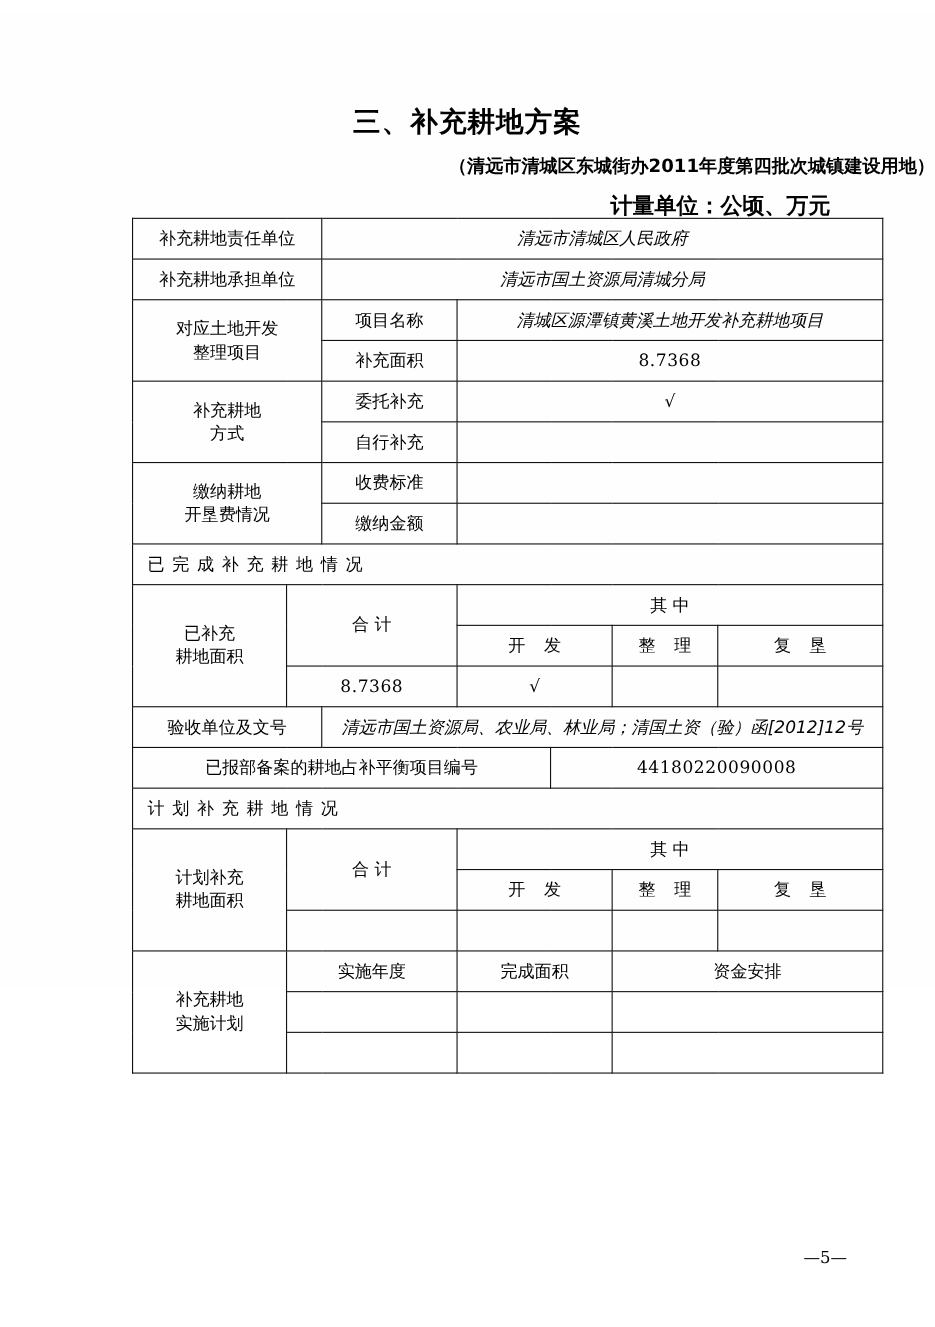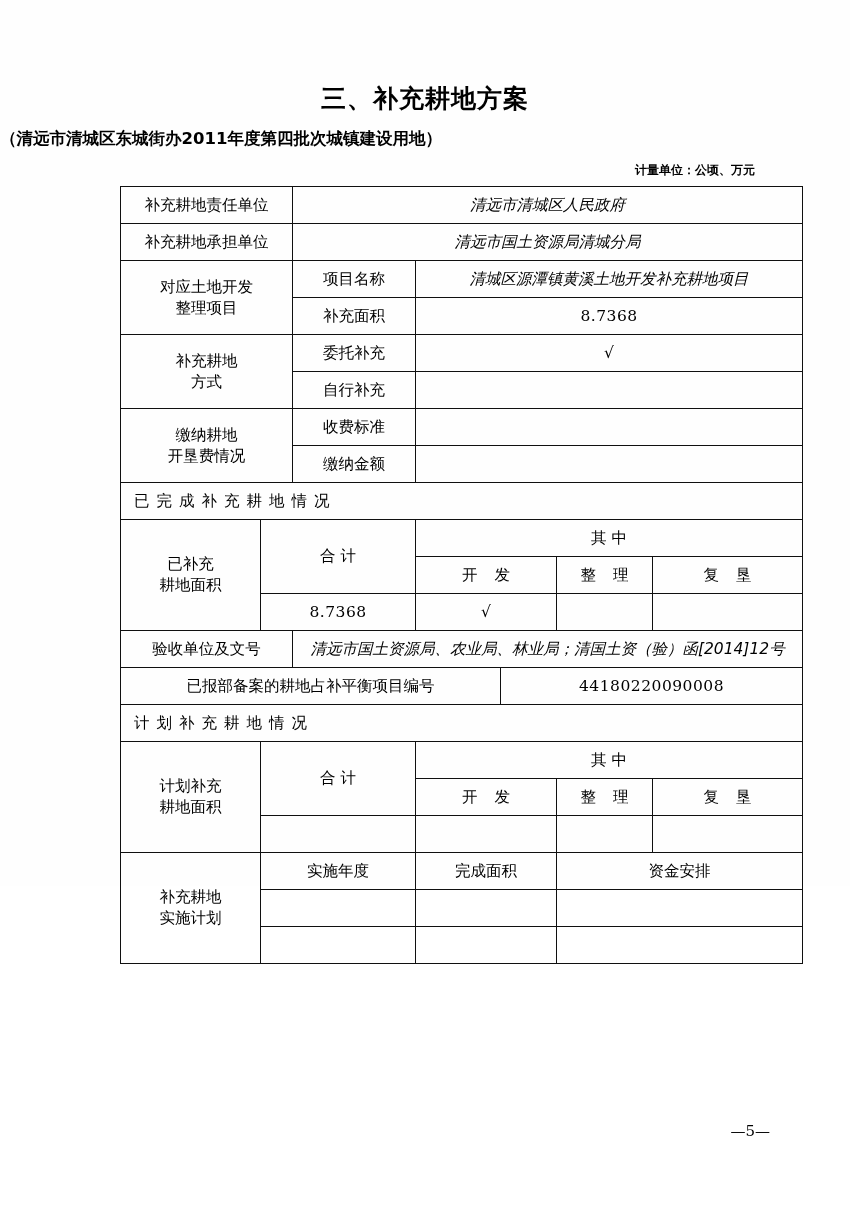--- a/index.html
+++ b/index.html
@@ -10,48 +10,48 @@
   body {
     width: 850px;
     height: 1206px;
     position: relative;
     font-family: "DejaVu Sans", "Liberation Sans", sans-serif;
     color: #000000;
     overflow: hidden;
   }
   .page {
     position: absolute;
-    left: 0; top: 0;
+    left: 0; top: 12px;
     width: 850px;
     height: 886px;
     background: #fefefe;
   }
 
   
   .doc-title {
     position: absolute;
     left: 0; top: 82px;
     width: 850px;
     text-align: center;
     font-size: 25px;
     font-weight: bold;
     letter-spacing: 1px;
   }
   .doc-subtitle {
     position: absolute;
     left: 0; top: 128px;
     width: 850px;
-    text-align: left;
+    text-align: right;
     font-size: 16.5px;
     font-weight: bold;
   }
   .unit-note {
     position: absolute;
     right: 95px; top: 162px;
-    font-size: 12px;
+    font-size: 20px;
     font-weight: bold;
     text-align: center;
   }
 
   
   .tbl-wrap {
     position: absolute;
     left: 88px; top: 186px;
     width: 682px;
   }
@@ -196,21 +196,21 @@
 
         <tr>
           <td colspan="2" class="c-mid numeral tall">8.7368</td>
           <td colspan="2" class="c-mid check tall">√</td>
           <td class="c-mid tall"></td>
           <td class="c-mid tall"></td>
         </tr>
 
         <tr>
           <td colspan="2" class="lbl">验收单位及文号</td>
-          <td colspan="5" class="c-left">清远市国土资源局、农业局、林业局；清国土资（验）函[2014]12号</td>
+          <td colspan="5" class="c-left">清远市国土资源局、农业局、林业局；清国土资（验）函[2012]12号</td>
         </tr>
 
         <tr>
           <td colspan="4" class="c-mid">已报部备案的耕地占补平衡项目编号</td>
           <td colspan="3" class="c-mid numeral">44180220090008</td>
         </tr>
 
         <tr>
           <td colspan="7" class="sect-hd">计划补充耕地情况</td>
         </tr>

